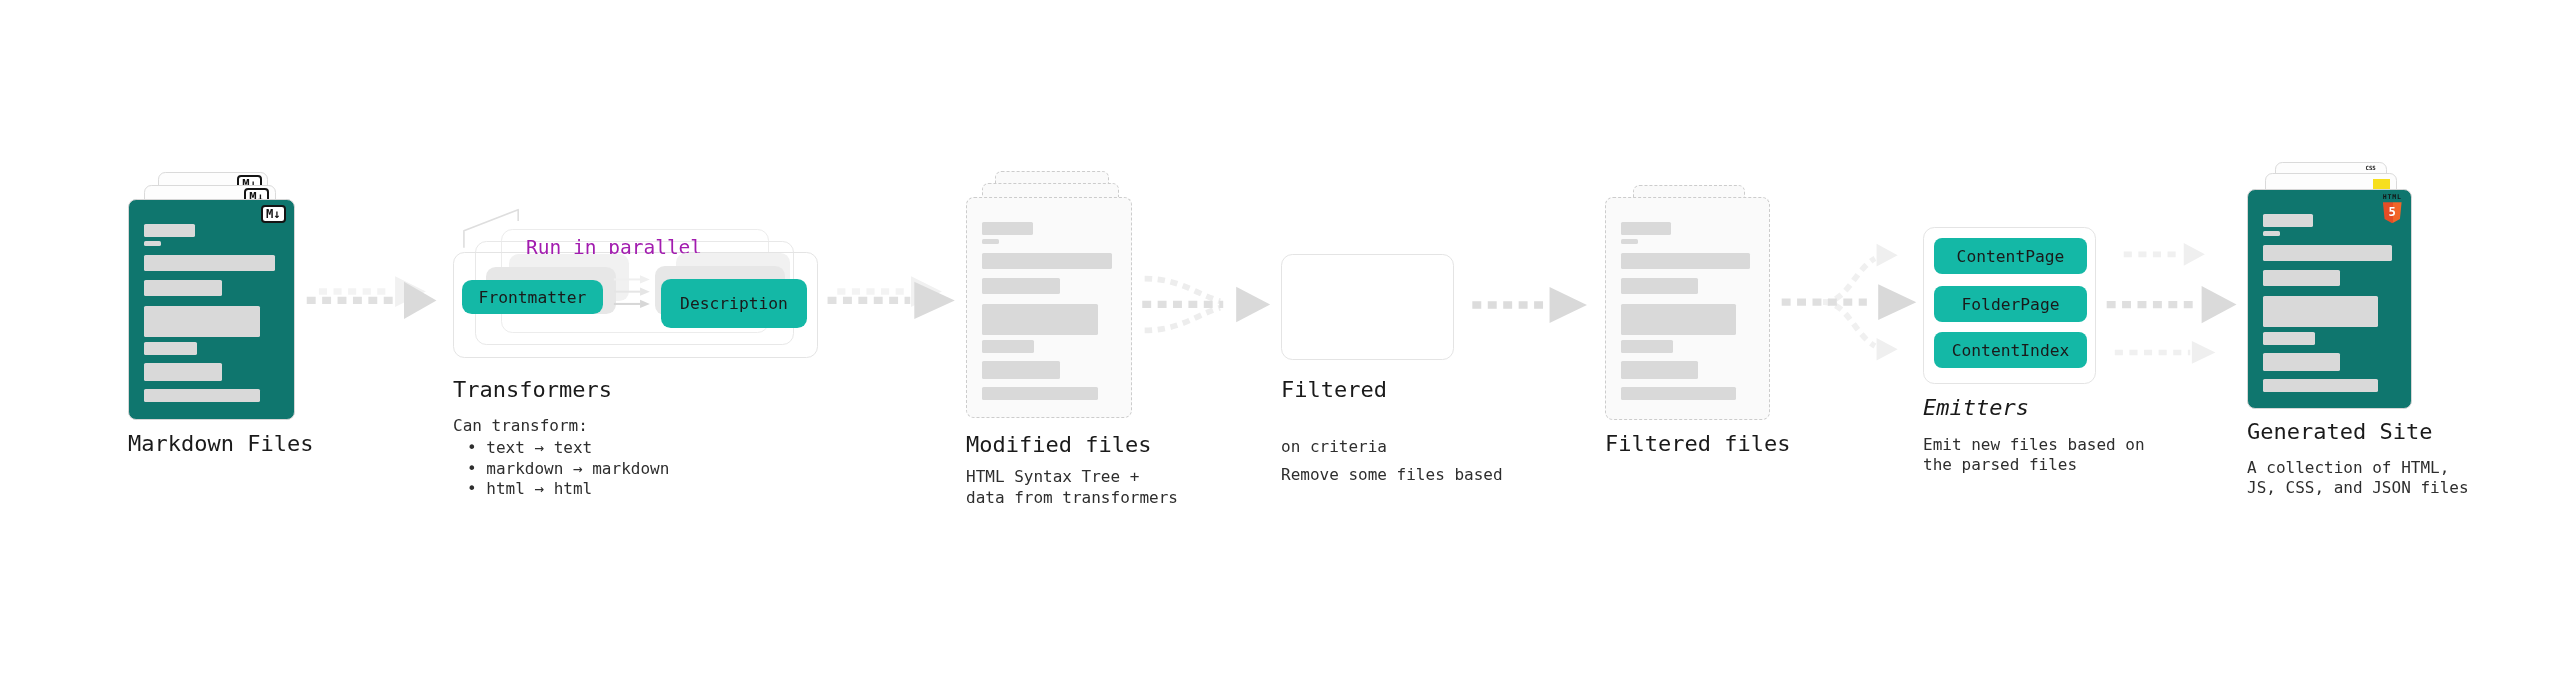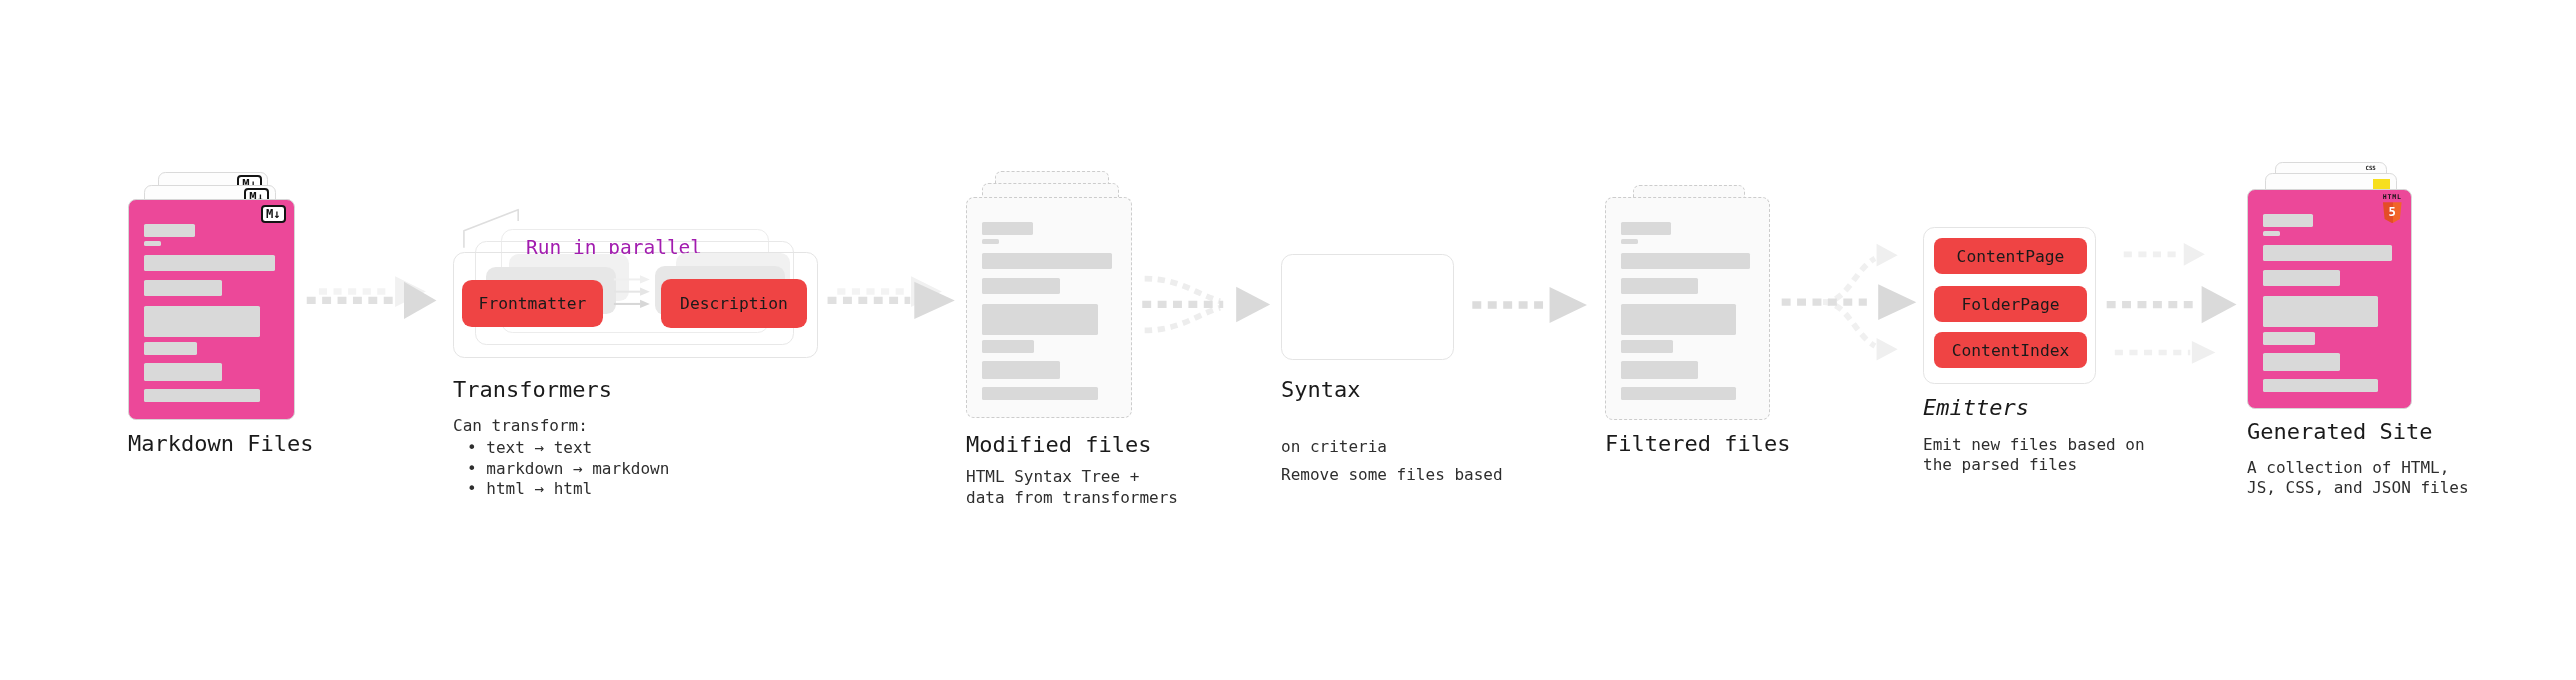--- a/index.html
+++ b/index.html
@@ -2,42 +2,42 @@
 <html style="font-size:13px"><head>
 <meta charset="utf-8">
 <style>
   html,body{margin:0;padding:0;background:#fff;}
   .canvas{
     position:relative;width:2576px;height:681px;background:#ffffff;overflow:hidden;
     font-family:"DejaVu Sans Mono","Liberation Mono",monospace;color:#1a1a1a;
   }
   .abs{position:absolute;}
   
-  .doc-card{position:absolute;background:#ec4899;border:1.6px solid #d6d6d6;border-radius:8.1px;box-sizing:border-box;}
+  .doc-card{position:absolute;background:#0f766e;border:1.6px solid #d6d6d6;border-radius:8.1px;box-sizing:border-box;}
   .doc-card.back{background:#fdfdfd;border-color:#dadada;border-radius:7.3px;}
   .doc-card.dashed{background:#fafafa;border:1.6px dashed #cccccc;}
   .bars{position:absolute;left:14.6px;right:14.6px;top:0;bottom:0;}
   .bar{position:absolute;left:0;background:#d9d9d9;border-radius:1.6px;}
   
   .md-badge{position:absolute;background:#ffffff;border:2.4px solid #141414;border-radius:4.1px;
     font-weight:bold;font-size:12.2px;line-height:14px;padding:0 3.3px;color:#141414;}
   
   .html5-logo{position:absolute;width:19.5px;text-align:center;}
   .html5-word{font-size:6.5px;font-weight:bold;letter-spacing:0.8px;color:#141414;line-height:7.3px;}
   .html5-shield{width:18.7px;height:21px;margin:0.8px auto 0;
     clip-path:polygon(0 0,100% 0,91% 80%,50% 100%,9% 80%);
     background:linear-gradient(90deg,#e44d26 0 50%,#f16529 50% 100%);
     color:#fff;font-size:12.2px;font-weight:bold;line-height:21px;text-align:center;}
   .css-logo{position:absolute;width:14.6px;text-align:center;}
   .css-word{font-size:5.7px;font-weight:bold;color:#141414;line-height:6.5px;}
   .css-bar{width:13px;height:3.3px;background:#2965f1;margin:0.8px auto 0;border-radius:0.8px;}
   .js-logo{position:absolute;width:16.3px;height:11.4px;background:#f7df1e;}
   
   .frame{position:absolute;border:1.6px solid #e4e4e4;border-radius:11.4px;box-sizing:border-box;background:transparent;}
-  .chip{position:absolute;background:#ef4444;border-radius:9.8px;display:flex;align-items:center;justify-content:center;
+  .chip{position:absolute;background:#14b8a6;border-radius:9.8px;display:flex;align-items:center;justify-content:center;
     font-size:16.3px;color:#1a1a1a;white-space:nowrap;}
   .chip.ghost1{background:#e7e7e7;}
   .chip.ghost2{background:#f1f1f1;}
   
   .title{position:absolute;font-size:22px;line-height:26px;color:#1a1a1a;white-space:nowrap;}
   .desc{position:absolute;font-size:16px;line-height:21px;color:#2e2e2e;white-space:nowrap;}
   .note{position:absolute;font-size:19.5px;color:#a21caf;white-space:nowrap;margin-top:36px;}
 </style>
 </head>
 <body>
@@ -90,21 +90,21 @@
 
   <svg class="abs" style="left:609px;top:272px;" width="49" height="41" viewBox="0 0 60 50">
     <line x1="6" y1="9" x2="38" y2="9" stroke="#efefef" stroke-width="2.5"></line>
       <polygon points="38,4 50,9 38,14" fill="#efefef"></polygon>
     <line x1="6" y1="24" x2="38" y2="24" stroke="#e5e5e5" stroke-width="2.5"></line>
       <polygon points="38,19 50,24 38,29" fill="#e5e5e5"></polygon>
     <line x1="6" y1="39" x2="38" y2="39" stroke="#d7d7d7" stroke-width="2.5"></line>
       <polygon points="38,34 50,39 38,44" fill="#d7d7d7"></polygon>
   </svg>
 
-  <div class="chip" style="left:462px;top:280px;width:141px;height:47px;">Frontmatter</div>
+  <div class="chip" style="left:462px;top:280px;width:141px;height:34px;">Frontmatter</div>
   <div class="chip" style="left:661px;top:279px;width:146px;height:49px;">Description</div>
 
   <div class="title" style="left:453px;top:377px;">Transformers</div>
   <div class="desc" style="left:453px;top:415px;">Can transform:</div>
   <div class="desc" style="left:467px;top:437px;">• text → text</div>
   <div class="desc" style="left:467px;top:458px;">• markdown → markdown</div>
   <div class="desc" style="left:467px;top:478px;">• html → html</div>
 
   <svg class="abs" style="left:817px;top:264px;" width="150" height="77" viewBox="0 0 185 95">
     <g transform="translate(7,-11)">
@@ -134,21 +134,21 @@
   <div class="desc" style="left:966px;top:487px;">data from transformers</div>
 
   <svg class="abs" style="left:1134px;top:264px;" width="142" height="85" viewBox="0 0 175 105">
     <path d="M 13,18 C 55,18 75,36 106,46" fill="none" stroke="#ededed" stroke-width="7" stroke-dasharray="9 7"></path>
     <path d="M 13,82 C 55,82 75,64 106,54" fill="none" stroke="#ededed" stroke-width="7" stroke-dasharray="9 7"></path>
     <line x1="10" y1="50" x2="110" y2="50" stroke="#dfdfdf" stroke-width="9" stroke-dasharray="11 8"></line>
     <polygon points="126,28 168,50 126,72" fill="#dadada"></polygon>
   </svg>
 
   <div class="frame" style="left:1281px;top:254px;width:173px;height:106px;"></div>
-  <div class="title" style="left:1281px;top:377px;">Syntax</div>
+  <div class="title" style="left:1281px;top:377px;">Filtered</div>
   <div class="desc" style="left:1281px;top:416px;margin-top:48px;">Remove some files based</div>
   <div class="desc" style="left:1281px;top:436px;">on criteria</div>
 
   <svg class="abs" style="left:1465px;top:274px;" width="126" height="62" viewBox="0 0 155 76">
     <line x1="9" y1="38" x2="102" y2="38" stroke="#dcdcdc" stroke-width="9" stroke-dasharray="11 8"></line>
     <polygon points="104,16 150,38 104,60" fill="#d9d9d9"></polygon>
   </svg>
 
   <div class="doc-card dashed" style="left:1633px;top:185px;width:112px;height:41px;border-radius:6.5px;"></div>
   <div class="doc-card dashed" style="left:1605px;top:197px;width:165px;height:223px;">

